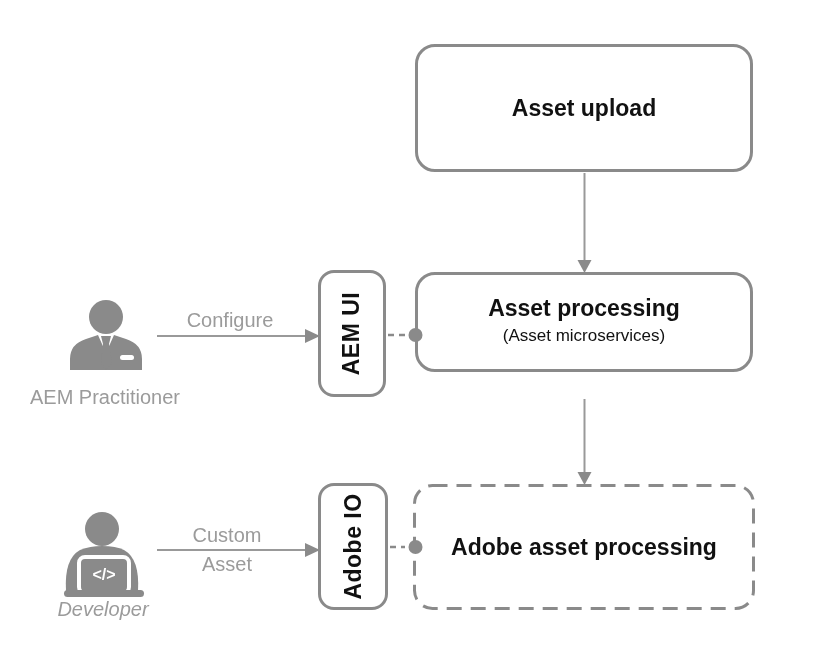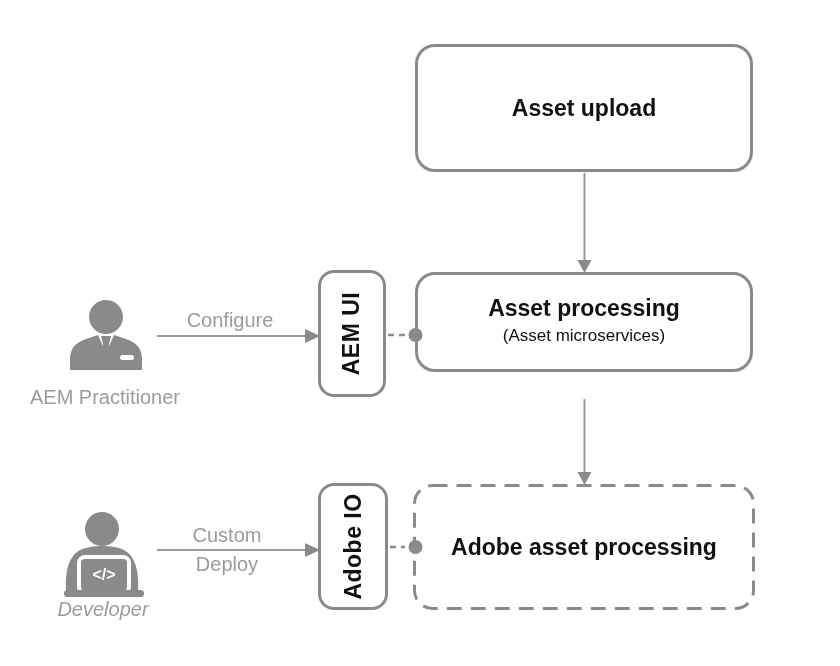--- a/index.html
+++ b/index.html
@@ -130,15 +130,15 @@
       <circle class="iconfill" cx="40" cy="18" r="17"></circle>
       <path class="iconfill" d="M4,80 Q2,48 18,39 Q28,35 40,35 Q54,35 62,39 Q78,48 76,80 Z"></path>
       <rect class="iconfill" x="17" y="46" width="50" height="36" rx="6" stroke="#ffffff" stroke-width="4"></rect>
       <text x="42" y="69" text-anchor="middle" font-size="16" font-weight="700" font-family="&quot;Liberation Sans&quot;, sans-serif" fill="#ffffff">&lt;/&gt;</text>
       <rect class="iconfill" x="2" y="79" width="80" height="7" rx="3.5"></rect>
     </svg>
   </div>
   <div class="gray-label" style="left:103px; top:598px;font-style:italic;">Developer</div>
 
   <div class="gray-label" style="left:227px; top:524px;">Custom</div>
-  <div class="gray-label" style="left:227px; top:553px;">Deploy</div>
+  <div class="gray-label" style="left:227px; top:553px;">Asset</div>
 
 </div>
 
 </body></html>

